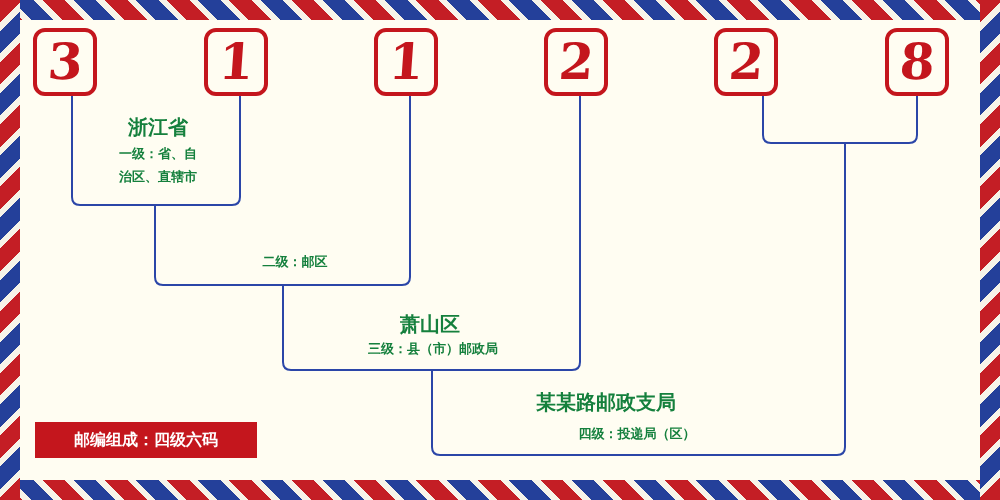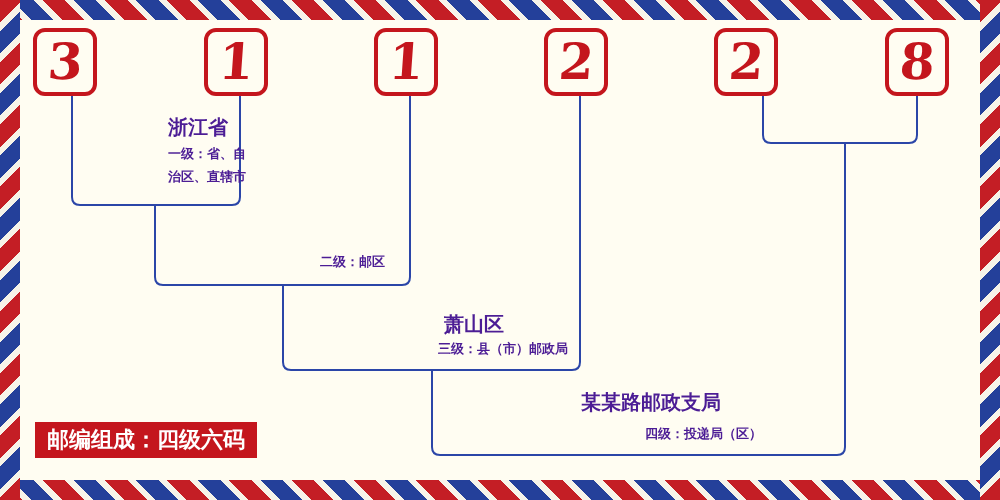--- a/index.html
+++ b/index.html
@@ -27,29 +27,29 @@
     border:4px solid #c4161d;border-radius:12px;
     display:flex;align-items:center;justify-content:center;
     background:transparent;
   }
   .digit{
     color:#c4161d;font-family:"DejaVu Serif","Liberation Serif",serif;
     font-weight:700;font-size:50px;line-height:1;transform:skewX(-4deg);
   }
 
   .lbl{
-    position:absolute;color:#4c1d95;font-weight:bold;text-align:right;
+    position:absolute;color:#15803d;font-weight:bold;text-align:center;
     white-space:nowrap;
   }
   .lbl.big{font-size:20px;}
   .lbl.med{font-size:13px;}
 
   .badge{
     position:absolute;left:35px;top:422px;width:222px;height:36px;
-    background:#c4161d;color:#ffffff;font-weight:bold;font-size:22px;
+    background:#c4161d;color:#ffffff;font-weight:bold;font-size:16px;
     display:flex;align-items:center;justify-content:center;
   }
 </style>
 </head>
 <body>
 
 <div class="scene">
 
   <div class="strip top"></div>
   <div class="strip bottom"></div>

